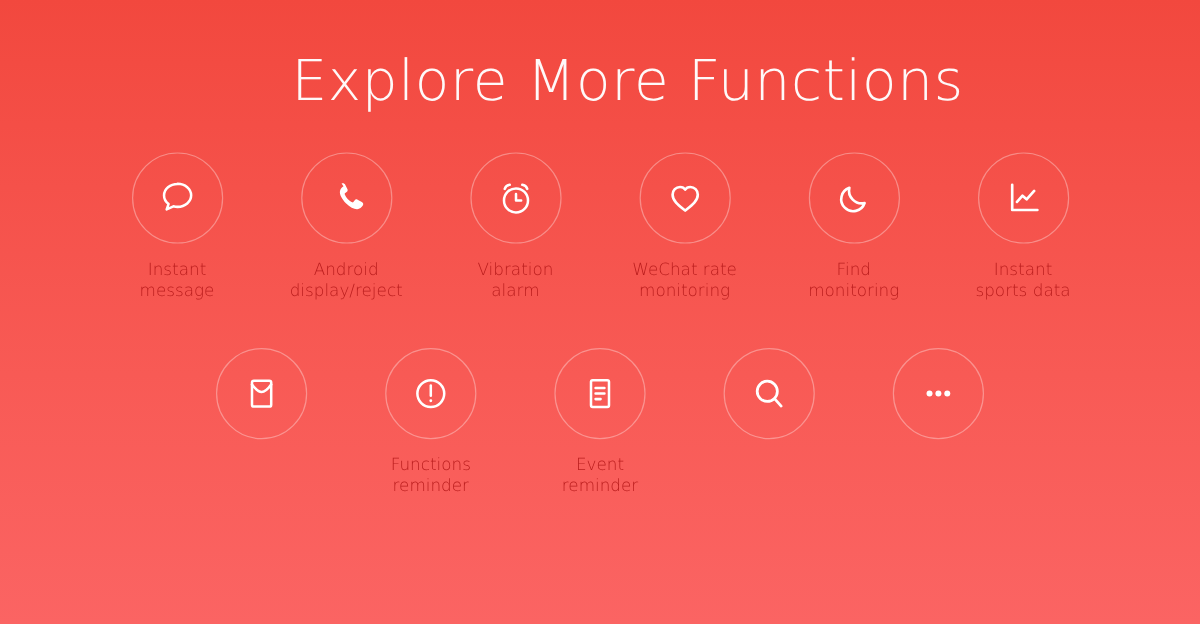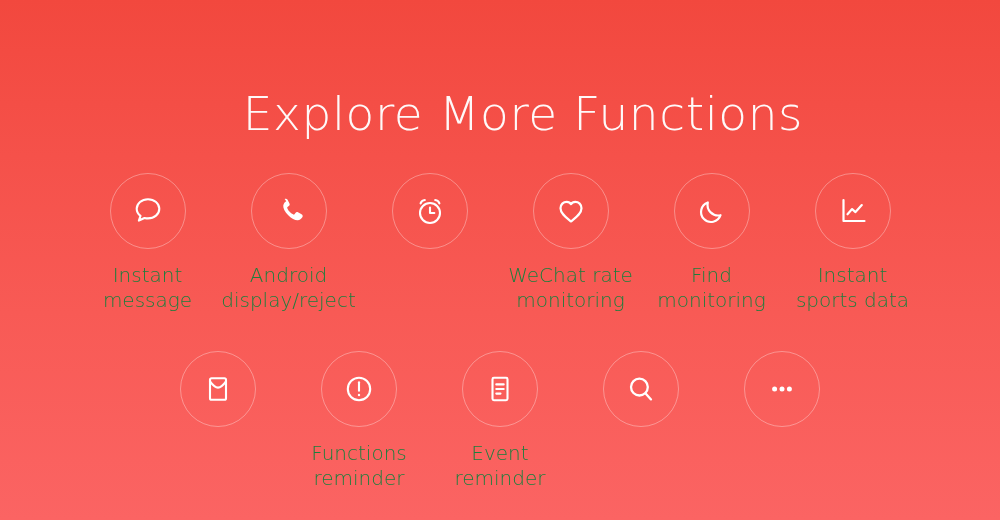--- a/index.html
+++ b/index.html
@@ -11,21 +11,21 @@
     color:#fff;
   }
   .page { width:1000px; height:520px; position:relative; }
 
   .title {
     text-align:center;
     font-size:47px;
     font-weight:300;
     letter-spacing:0.6px;
     color:#ffffff;
-    padding-top:88px;
+    padding-top:42px;
     line-height:1.1;
     font-family:"DejaVu Sans", sans-serif;
     opacity:0.97;
     margin-left:46px;
   }
 
   .grid {
     margin-top:33px;
     display:flex;
     flex-direction:column;
@@ -51,25 +51,25 @@
     border:1.4px solid rgba(255,255,255,0.34);
     display:flex;
     align-items:center;
     justify-content:center;
     flex:0 0 auto;
   }
   .circle svg { display:block; }
 
   .label {
     margin-top:14px;
-    font-size:20px;
+    font-size:14px;
     font-weight:300;
     line-height:1.28;
     text-align:center;
-    color:#15803d;
+    color:#b91c1c;
     white-space:pre-line;
     font-family:"DejaVu Sans", sans-serif;
     opacity:0.97;
     width:160px;
   }
 </style>
 </head>
 <body>
 
 <div class="page">
@@ -108,20 +108,22 @@
         <div class="circle">
           <span>
             <svg width="34" height="34" viewBox="0 0 34 34" fill="none" stroke="#fff" stroke-width="2.1" stroke-linecap="round" stroke-linejoin="round">
               <circle cx="17" cy="19" r="10"></circle>
               <path d="M17 13.6V19h4.3"></path>
               <path d="M7.6 9.4c.6-1.9 2.3-3.2 4.2-3.4"></path>
               <path d="M26.4 9.4c-.6-1.9-2.3-3.2-4.2-3.4"></path>
             </svg>
           </span>
         </div>
+        <div class="label">Vibration
+alarm</div>
       </div>
 
       <div class="cell">
         <div class="circle">
           <span>
             <svg width="34" height="34" viewBox="0 0 34 34" fill="none" stroke="#fff" stroke-width="2.2" stroke-linecap="round" stroke-linejoin="round">
               <path d="M17 27.5C12.2 23.6 6.5 19.6 6.5 14.2 6.5 10.5 9.3 7.8 12.7 7.8c1.9 0 3.5.9 4.3 2.3.8-1.4 2.4-2.3 4.3-2.3 3.4 0 6.2 2.7 6.2 6.4 0 5.4-5.7 9.4-10.5 13.3z"></path>
             </svg>
           </span>
         </div>

